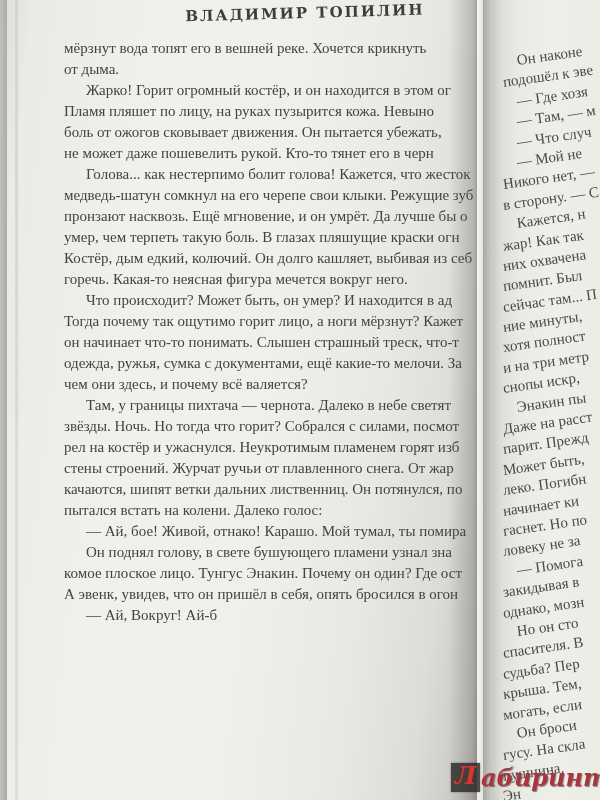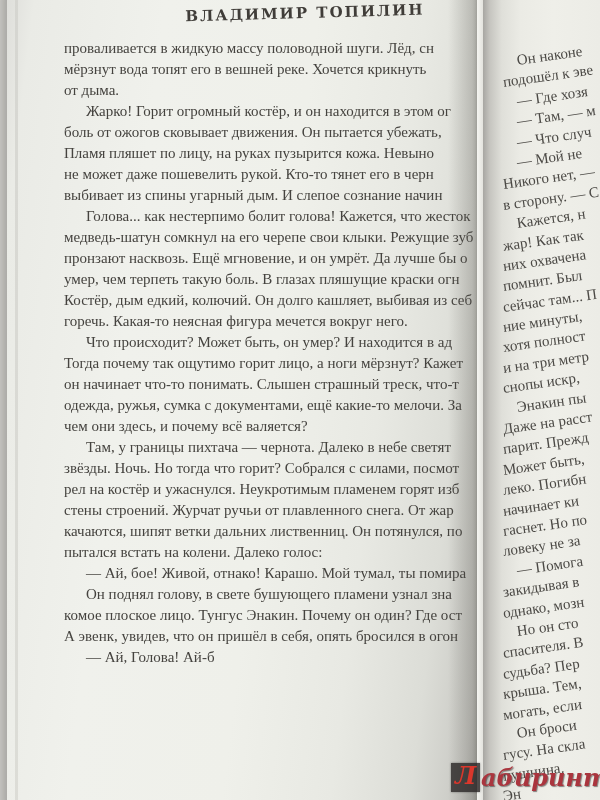--- a/index.html
+++ b/index.html
@@ -84,28 +84,26 @@
   }
 </style>
 </head>
 <body>
 
 <div class="canvas">
 
   <div class="left-page">
     <div class="page-header">ВЛАДИМИР ТОПИЛИН</div>
     <div class="left-text">
-        <div class="line">проваливается в жидкую массу половодной шуги. Лёд, сн</div>
         <div class="line">мёрзнут вода топят его в вешней реке. Хочется крикнуть</div>
         <div class="line">от дыма.</div>
         <div class="line indent">Жарко! Горит огромный костёр, и он находится в этом ог</div>
+        <div class="line">Пламя пляшет по лицу, на руках пузырится кожа. Невыно</div>
         <div class="line">боль от ожогов сковывает движения. Он пытается убежать,</div>
-        <div class="line">Пламя пляшет по лицу, на руках пузырится кожа. Невыно</div>
         <div class="line">не может даже пошевелить рукой. Кто-то тянет его в черн</div>
-        <div class="line">выбивает из спины угарный дым. И слепое сознание начин</div>
         <div class="line indent">Голова... как нестерпимо болит голова! Кажется, что жесток</div>
         <div class="line">медведь-шатун сомкнул на его черепе свои клыки. Режущие зуб</div>
         <div class="line">пронзают насквозь. Ещё мгновение, и он умрёт. Да лучше бы о</div>
         <div class="line">умер, чем терпеть такую боль. В глазах пляшущие краски огн</div>
         <div class="line">Костёр, дым едкий, колючий. Он долго кашляет, выбивая из себ</div>
         <div class="line">горечь. Какая-то неясная фигура мечется вокруг него.</div>
         <div class="line indent">Что происходит? Может быть, он умер? И находится в ад</div>
         <div class="line">Тогда почему так ощутимо горит лицо, а ноги мёрзнут? Кажет</div>
         <div class="line">он начинает что-то понимать. Слышен страшный треск, что-т</div>
         <div class="line">одежда, ружья, сумка с документами, ещё какие-то мелочи. За</div>
@@ -113,21 +111,21 @@
         <div class="line indent">Там, у границы пихтача — чернота. Далеко в небе светят</div>
         <div class="line">звёзды. Ночь. Но тогда что горит? Собрался с силами, посмот</div>
         <div class="line">рел на костёр и ужаснулся. Неукротимым пламенем горят изб</div>
         <div class="line">стены строений. Журчат ручьи от плавленного снега. От жар</div>
         <div class="line">качаются, шипят ветки дальних лиственниц. Он потянулся, по</div>
         <div class="line">пытался встать на колени. Далеко голос:</div>
         <div class="line indent">— Ай, бое! Живой, отнако! Карашо. Мой тумал, ты помира</div>
         <div class="line indent">Он поднял голову, в свете бушующего пламени узнал зна</div>
         <div class="line">комое плоское лицо. Тунгус Энакин. Почему он один? Где ост</div>
         <div class="line">А эвенк, увидев, что он пришёл в себя, опять бросился в огон</div>
-        <div class="line indent">— Ай, Голова! Ай-б</div>
+        <div class="line indent">— Ай, Вокруг! Ай-б</div>
       </div>
   </div>
 
   <div class="gutter-shadow"></div>
   <div class="page-edge"></div>
 
   <div class="right-page">
     <div class="right-text">
         <div class="rline indent">Он наконе</div>
         <div class="rline">подошёл к эве</div>

